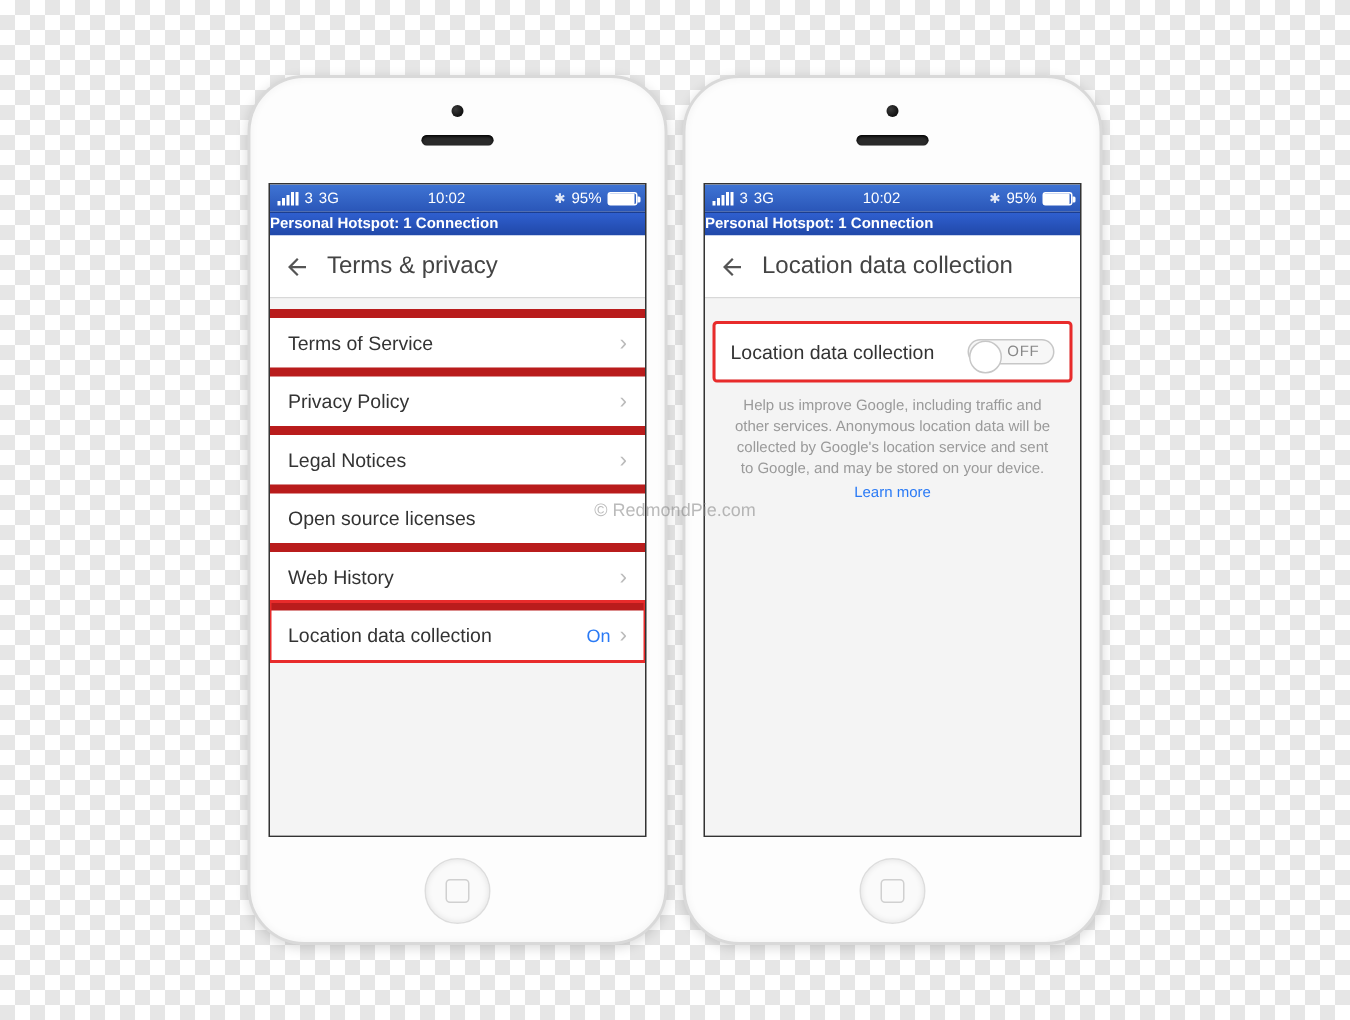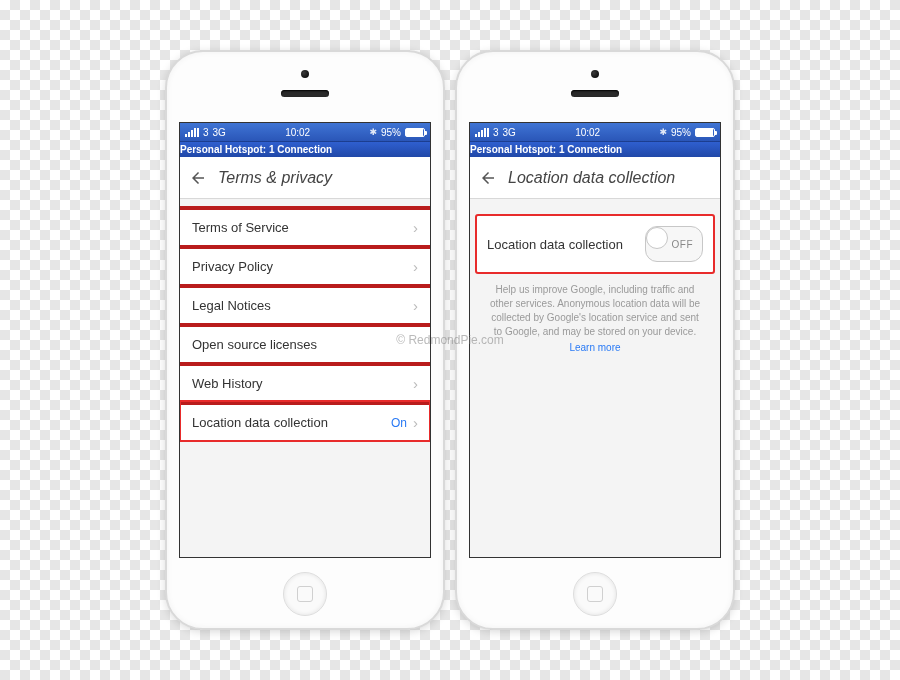--- a/index.html
+++ b/index.html
@@ -118,39 +118,38 @@
 
   
   .app-header {
     height: 42px;
     background: #fff;
     border-bottom: 1px solid #d8d8d8;
     display: flex;
     align-items: center;
     padding: 0 8px;
     gap: 10px;
-    font-style: italic;
   }
   .back-arrow {
     width: 20px; height: 20px;
     display: flex; align-items: center; justify-content: center;
   }
   .back-arrow svg { width: 18px; height: 18px; }
   .header-title {
     font-size: 16px;
     color: #444;
     font-weight: 400;
   }
 
   
   .content { flex: 1; background: #f4f4f4; overflow-y: auto; padding-top: 8px; }
   .row {
     height: 40px;
     background: #fff;
-    border-top: 4px solid #b91c1c;
+    border-top: 6px solid #b91c1c;
     border-bottom: 1px solid #e4e4e4;
     margin-top: -1px;
     display: flex;
     align-items: center;
     justify-content: space-between;
     padding: 0 12px;
     font-size: 13px;
     color: #333;
     position: relative;
   }
@@ -169,21 +168,21 @@
     background: #fff;
     border: 1px solid #e4e4e4;
     border-radius: 2px;
     padding: 10px 10px;
     display: flex;
     align-items: center;
     justify-content: space-between;
   }
   .toggle-label { font-size: 13px; color: #333; }
   .toggle-pill {
-    width: 58px; height: 36px;
+    width: 58px; height: 17px;
     border: 1px solid #c7c7c7;
     border-radius: 12px;
     background: #f7f7f7;
     position: relative;
     display: flex; align-items: center;
   }
   .toggle-knob {
     width: 22px; height: 22px;
     background: #fff;
     border: 1px solid #c7c7c7;

